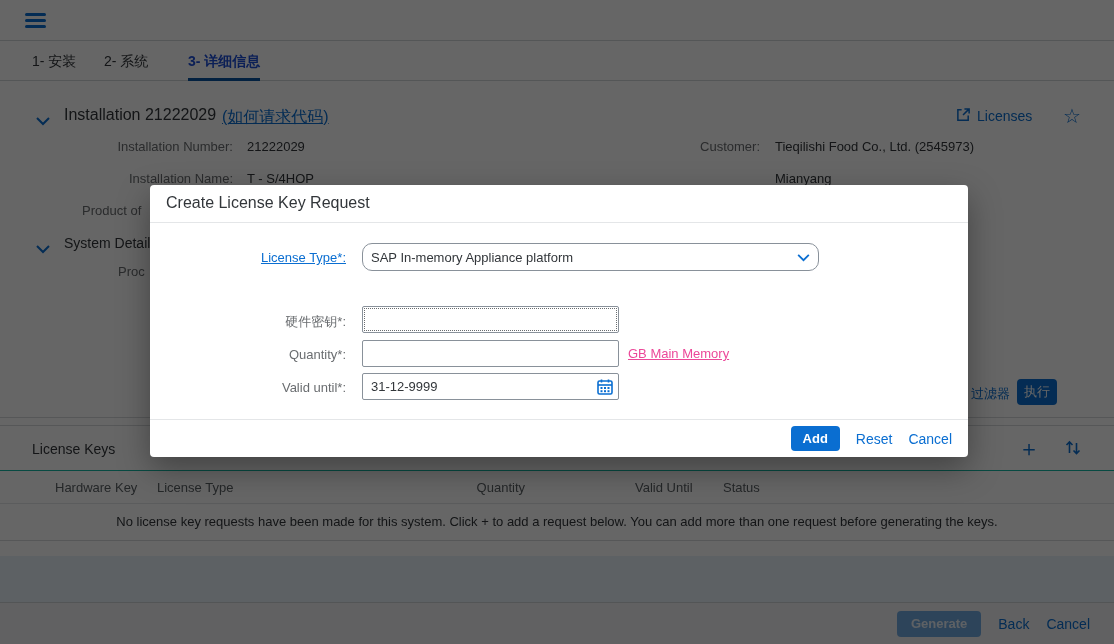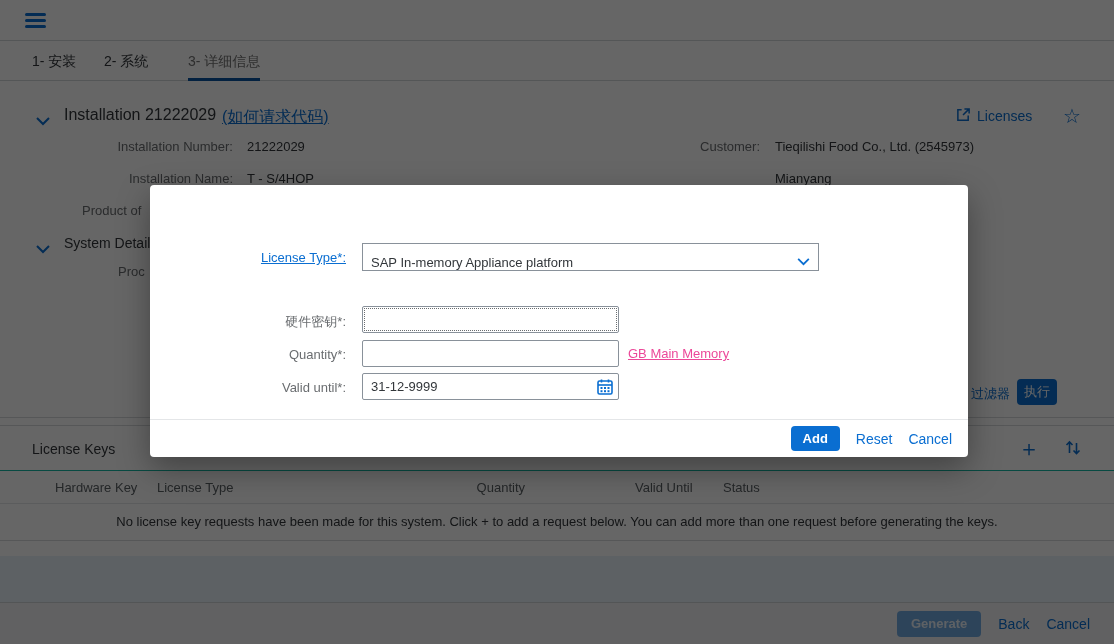--- a/index.html
+++ b/index.html
@@ -8,21 +8,21 @@
 
   
   .page { position:absolute; inset:0; background:#fff; z-index:1; }
 
   .shellbar { position:absolute; left:0; top:0; width:1114px; height:41px; background:#fff; border-bottom:1px solid #d1d6da; }
   .hamburger { position:absolute; left:25px; top:13px; width:21px; height:15px; cursor:pointer; }
   .hamburger span { display:block; height:2.5px; background:#0a6ed1; border-radius:2px; margin-bottom:3.5px; }
 
   .tabbar { position:absolute; left:0; top:41px; width:1114px; height:40px; background:#fff; border-bottom:1px solid #d1d6da; }
   .tab { position:absolute; top:0; height:40px; line-height:40px; font-size:14px; color:#32363a; cursor:pointer; }
-  .tab.active { color:#737373; font-weight:400; border-bottom:3px solid #0854a0; }
+  .tab.active { color:#1d4ed8; font-weight:700; border-bottom:3px solid #0854a0; }
 
   .chev { display:inline-block; }
   .obj-title { position:absolute; left:64px; top:106px; font-size:16px; color:#32363a; }
   .help-link { position:absolute; left:222px; top:107px; font-size:16px; color:#0a6ed1; text-decoration:underline; cursor:pointer; }
   .chev-installation { position:absolute; left:36px; top:112px; }
   .licenses-link { position:absolute; left:956px; top:107px; font-size:14px; color:#0a6ed1; cursor:pointer; display:flex; align-items:center; gap:6px; }
   .star { position:absolute; left:1063px; top:104px; font-size:20px; color:#0a6ed1; cursor:pointer; }
 
   .frow-label { position:absolute; font-size:13px; color:#6a6d70; text-align:right; }
   .frow-value { position:absolute; font-size:13px; color:#32363a; }
@@ -61,21 +61,21 @@
   
   .overlay { position:absolute; inset:0; background:rgba(0,0,0,0.60); z-index:10; }
 
   
   .dialog { position:absolute; left:150px; top:185px; width:818px; height:272px; background:#fff; border-radius:4px; box-shadow:0 12px 32px rgba(0,0,0,0.35); z-index:20; }
   .dlg-header { position:absolute; left:0; top:0; width:100%; height:38px; border-bottom:1px solid #e4e6e8; }
   .dlg-title { position:absolute; left:16px; top:9px; font-size:16px; color:#32363a; }
   .dlg-label { position:absolute; left:0; width:196px; text-align:right; font-size:13px; color:#6a6d70; }
   .dlg-label-link { color:#0a6ed1; text-decoration:underline; cursor:pointer; }
   .dlg-ctl { position:absolute; left:212px; }
-  .dd { width:457px; height:28px; border:1px solid #89919a; border-radius:0; background:#fff; display:flex; align-items:flex-end; padding:0 8px; cursor:pointer; }
+  .dd { width:457px; height:28px; border:1px solid #89919a; border-radius:10px; background:#fff; display:flex; align-items:center; padding:0 8px; cursor:pointer; }
   .dd-text { flex:1; font-size:13px; color:#32363a; }
   .inp { width:257px; height:27px; border:1px solid #89919a; border-radius:2px; background:#fff; font-size:13px; color:#32363a; padding:0 8px; font-family:inherit; }
   .inp.focused { outline:1px dotted #6a6d70; outline-offset:-3px; }
   .inp-wrap { position:relative; width:257px; }
   .inp-wrap .inp { padding-right:28px; width:257px; }
   .cal-btn { position:absolute; right:5px; top:5px; width:18px; height:18px; cursor:pointer; }
   .suffix-link { position:absolute; left:478px; font-size:13px; color:#ec4899; text-decoration:underline; cursor:pointer; }
   .dlg-footer { position:absolute; left:0; top:234px; width:100%; height:38px; border-top:1px solid #e4e6e8; display:flex; align-items:center; justify-content:flex-end; gap:16px; padding-right:16px; }
   .btn-add { height:25px; padding:0 12px; background:#0a6ed1; color:#fff; border:none; border-radius:4px; font-size:13px; font-weight:700; font-family:inherit; cursor:pointer; }
   .dlg-link-btn { font-size:14px; color:#0a6ed1; background:none; border:none; font-family:inherit; cursor:pointer; }
@@ -168,20 +168,23 @@
     <div class="footer">
       <button class="btn-generate" disabled="">Generate</button>
       <button class="footer-link">Back</button>
       <button class="footer-link">Cancel</button>
     </div>
   </div>
 
   <div class="overlay"></div>
 
   <div class="dialog">
+    <div class="dlg-header">
+      <div class="dlg-title">Create License Key Request</div>
+    </div>
 
     <div class="dlg-label" style="top:65px;">
       <span class="dlg-label-link">License Type*:</span>
     </div>
     <div class="dlg-ctl dd" style="top:58px;">
       <span class="dd-text">SAP In-memory Appliance platform</span>
       <span>
         <svg width="13" height="8" viewBox="0 0 14 9">
             <path d="M1 1l6 6 6-6" fill="none" stroke="#0a6ed1" stroke-width="2"></path>
           </svg>

